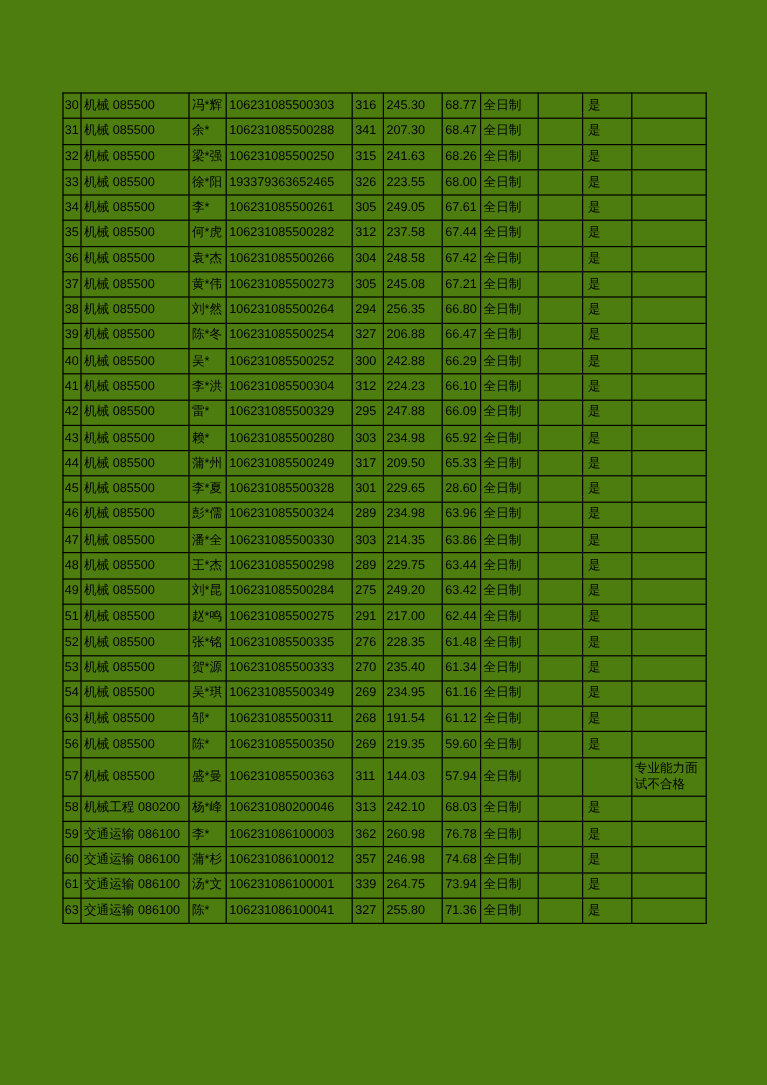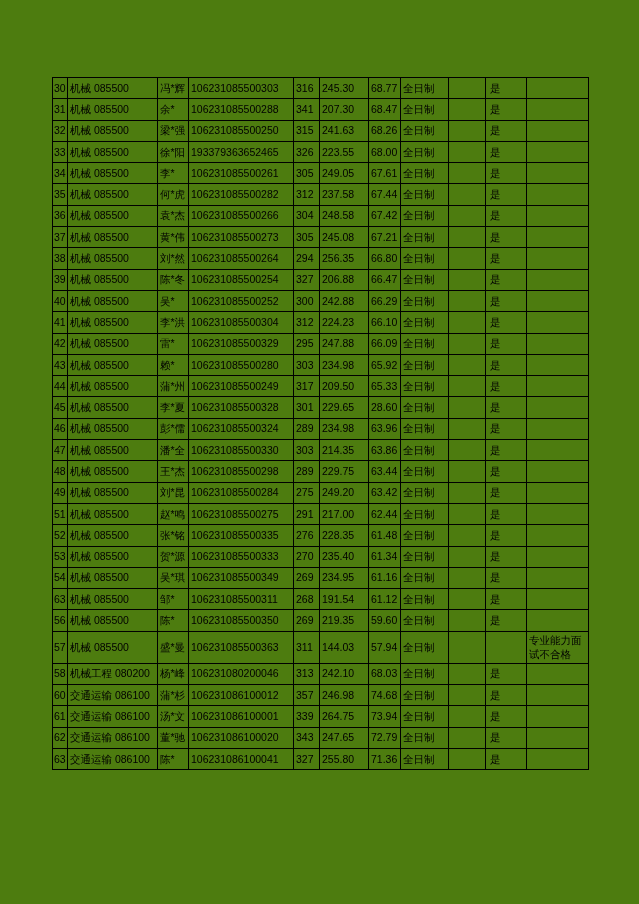--- a/index.html
+++ b/index.html
@@ -426,20 +426,33 @@
           <td class="c3">106231080200046</td>
           <td class="c4">313</td>
           <td class="c5">242.10</td>
           <td class="c6">68.03</td>
           <td class="c7">全日制</td>
           <td class="c8"></td>
           <td class="c9">是</td>
           <td class="c10"></td>
         </tr>
         <tr>
+          <td class="c0">59</td>
+          <td class="c1">交通运输 086100</td>
+          <td class="c2">李*</td>
+          <td class="c3">106231086100003</td>
+          <td class="c4">362</td>
+          <td class="c5">260.98</td>
+          <td class="c6">76.78</td>
+          <td class="c7">全日制</td>
+          <td class="c8"></td>
+          <td class="c9">是</td>
+          <td class="c10"></td>
+        </tr>
+        <tr>
           <td class="c0">60</td>
           <td class="c1">交通运输 086100</td>
           <td class="c2">蒲*杉</td>
           <td class="c3">106231086100012</td>
           <td class="c4">357</td>
           <td class="c5">246.98</td>
           <td class="c6">74.68</td>
           <td class="c7">全日制</td>
           <td class="c8"></td>
           <td class="c9">是</td>
@@ -452,33 +465,20 @@
           <td class="c3">106231086100001</td>
           <td class="c4">339</td>
           <td class="c5">264.75</td>
           <td class="c6">73.94</td>
           <td class="c7">全日制</td>
           <td class="c8"></td>
           <td class="c9">是</td>
           <td class="c10"></td>
         </tr>
         <tr>
-          <td class="c0">62</td>
-          <td class="c1">交通运输 086100</td>
-          <td class="c2">董*驰</td>
-          <td class="c3">106231086100020</td>
-          <td class="c4">343</td>
-          <td class="c5">247.65</td>
-          <td class="c6">72.79</td>
-          <td class="c7">全日制</td>
-          <td class="c8"></td>
-          <td class="c9">是</td>
-          <td class="c10"></td>
-        </tr>
-        <tr>
           <td class="c0">63</td>
           <td class="c1">交通运输 086100</td>
           <td class="c2">陈*</td>
           <td class="c3">106231086100041</td>
           <td class="c4">327</td>
           <td class="c5">255.80</td>
           <td class="c6">71.36</td>
           <td class="c7">全日制</td>
           <td class="c8"></td>
           <td class="c9">是</td>

